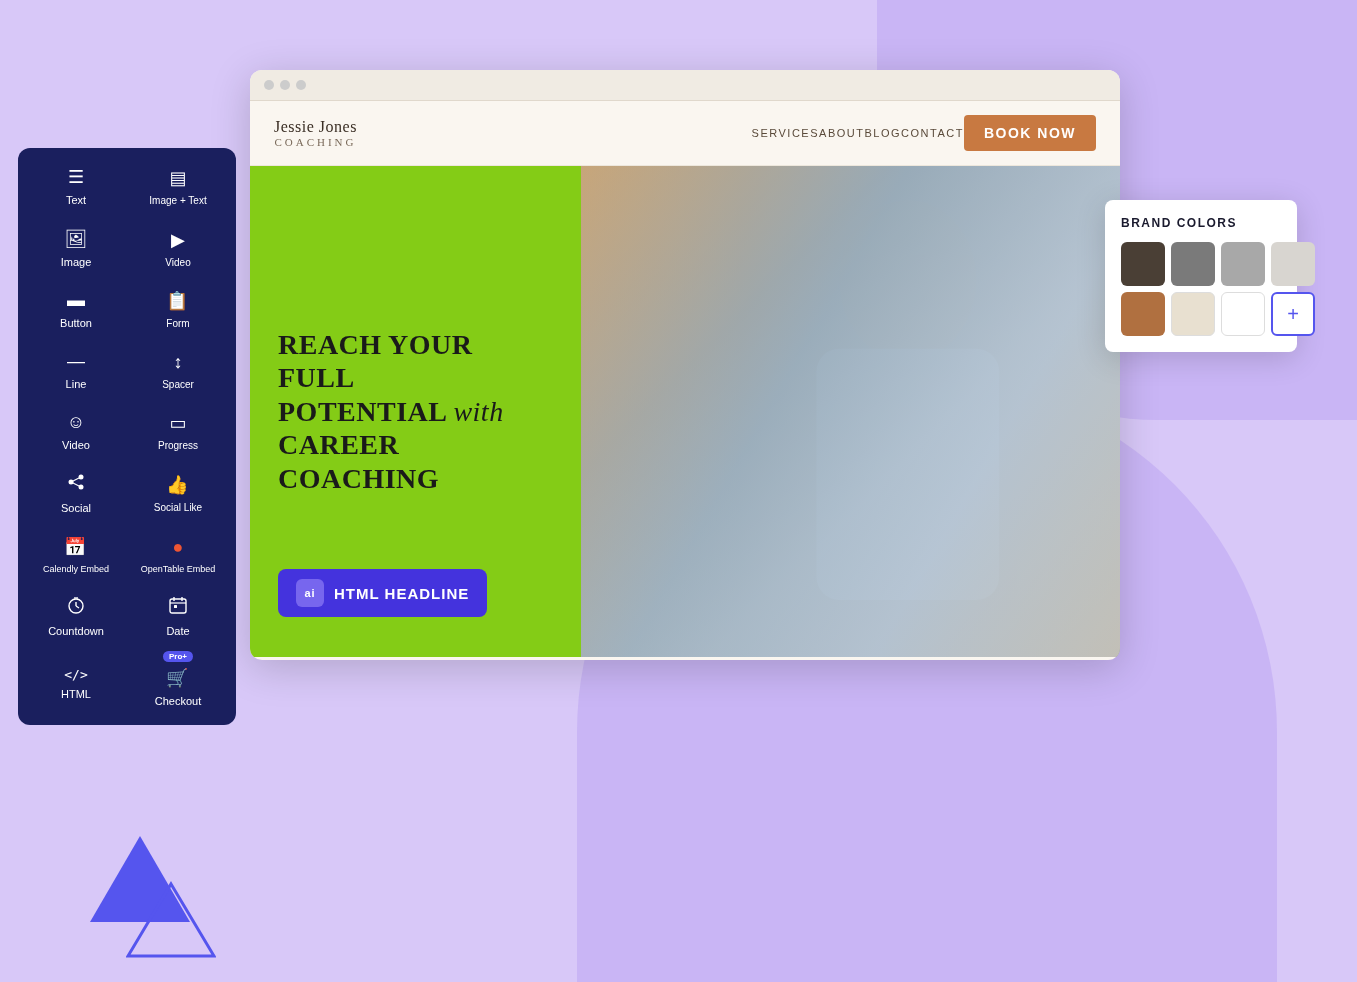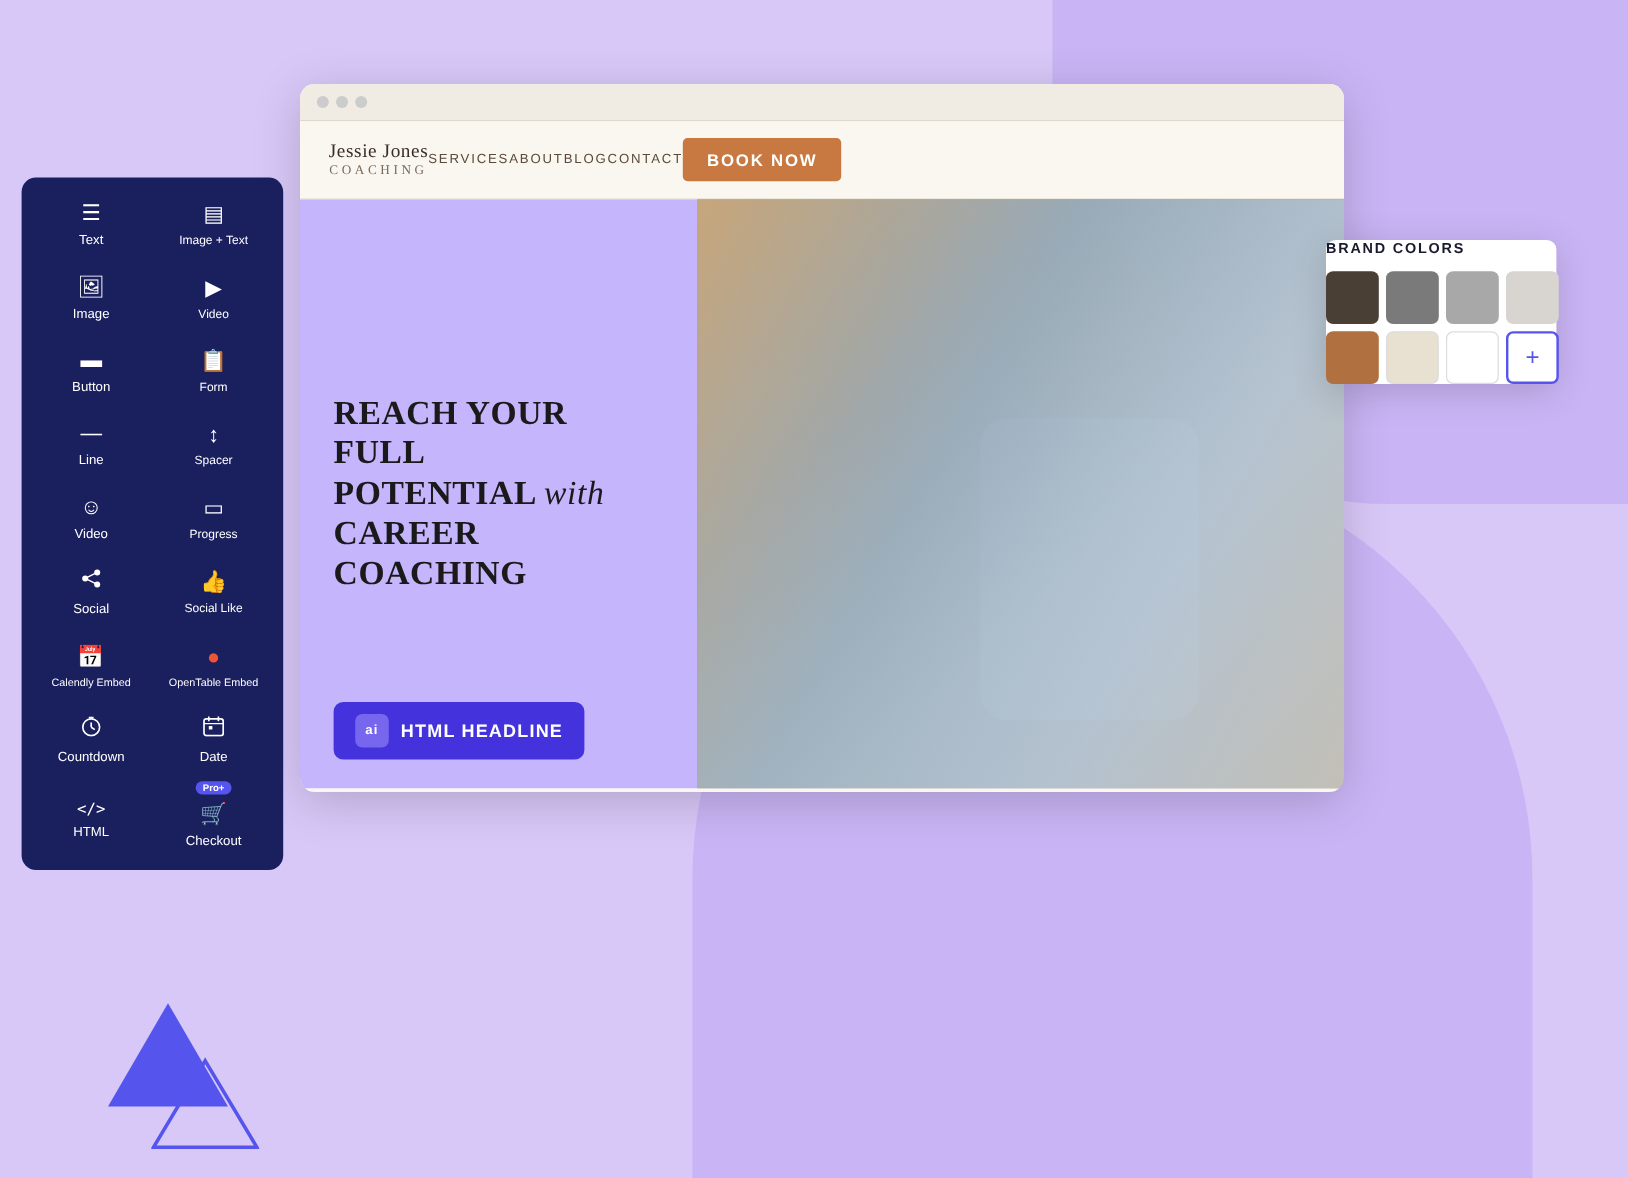--- a/index.html
+++ b/index.html
@@ -117,21 +117,21 @@
     .browser-content {
       display: flex;
       flex-direction: column;
       height: calc(100% - 34px);
     }
 
     
     .site-nav {
       display: flex;
       align-items: center;
-      justify-content: flex-start;
+      justify-content: space-between;
       padding: 14px 24px;
       background: #faf6f0;
       border-bottom: 1px solid #ede7dc;
     }
     .site-logo {
       font-family: Georgia, serif;
       text-align: center;
     }
     .site-logo-name {
       font-size: 16px;
@@ -169,21 +169,21 @@
     }
 
     
     .hero-section {
       display: flex;
       flex: 1;
       overflow: hidden;
     }
     .hero-left {
       width: 38%;
-      background: #c4b5fd;
+      background: #84cc16;
       display: flex;
       flex-direction: column;
       justify-content: center;
       padding: 30px 28px;
       position: relative;
     }
     .hero-headline {
       font-family: Georgia, 'Times New Roman', serif;
       font-size: 28px;
       font-weight: 700;
@@ -192,21 +192,21 @@
       text-transform: uppercase;
       letter-spacing: 0.5px;
     }
     .hero-headline em {
       font-style: italic;
       font-weight: 400;
       text-transform: none;
     }
     .swap-btn {
       position: absolute;
-      bottom: 24px;
+      bottom: 40px;
       left: 28px;
       background: #4433dd;
       color: white;
       padding: 10px 18px;
       border-radius: 8px;
       display: flex;
       align-items: center;
       gap: 10px;
       font-size: 15px;
       font-weight: 700;
@@ -246,20 +246,21 @@
 
     
     .brand-panel {
       position: absolute;
       right: 60px;
       top: 200px;
       width: 192px;
       background: white;
       border-radius: 8px;
       box-shadow: 0 6px 30px rgba(0,0,0,0.16);
+      padding: 16px;
       z-index: 20;
     }
     .brand-panel-title {
       font-size: 12px;
       font-weight: 800;
       letter-spacing: 1.5px;
       color: #1a1a2e;
       margin-bottom: 12px;
       text-transform: uppercase;
     }

